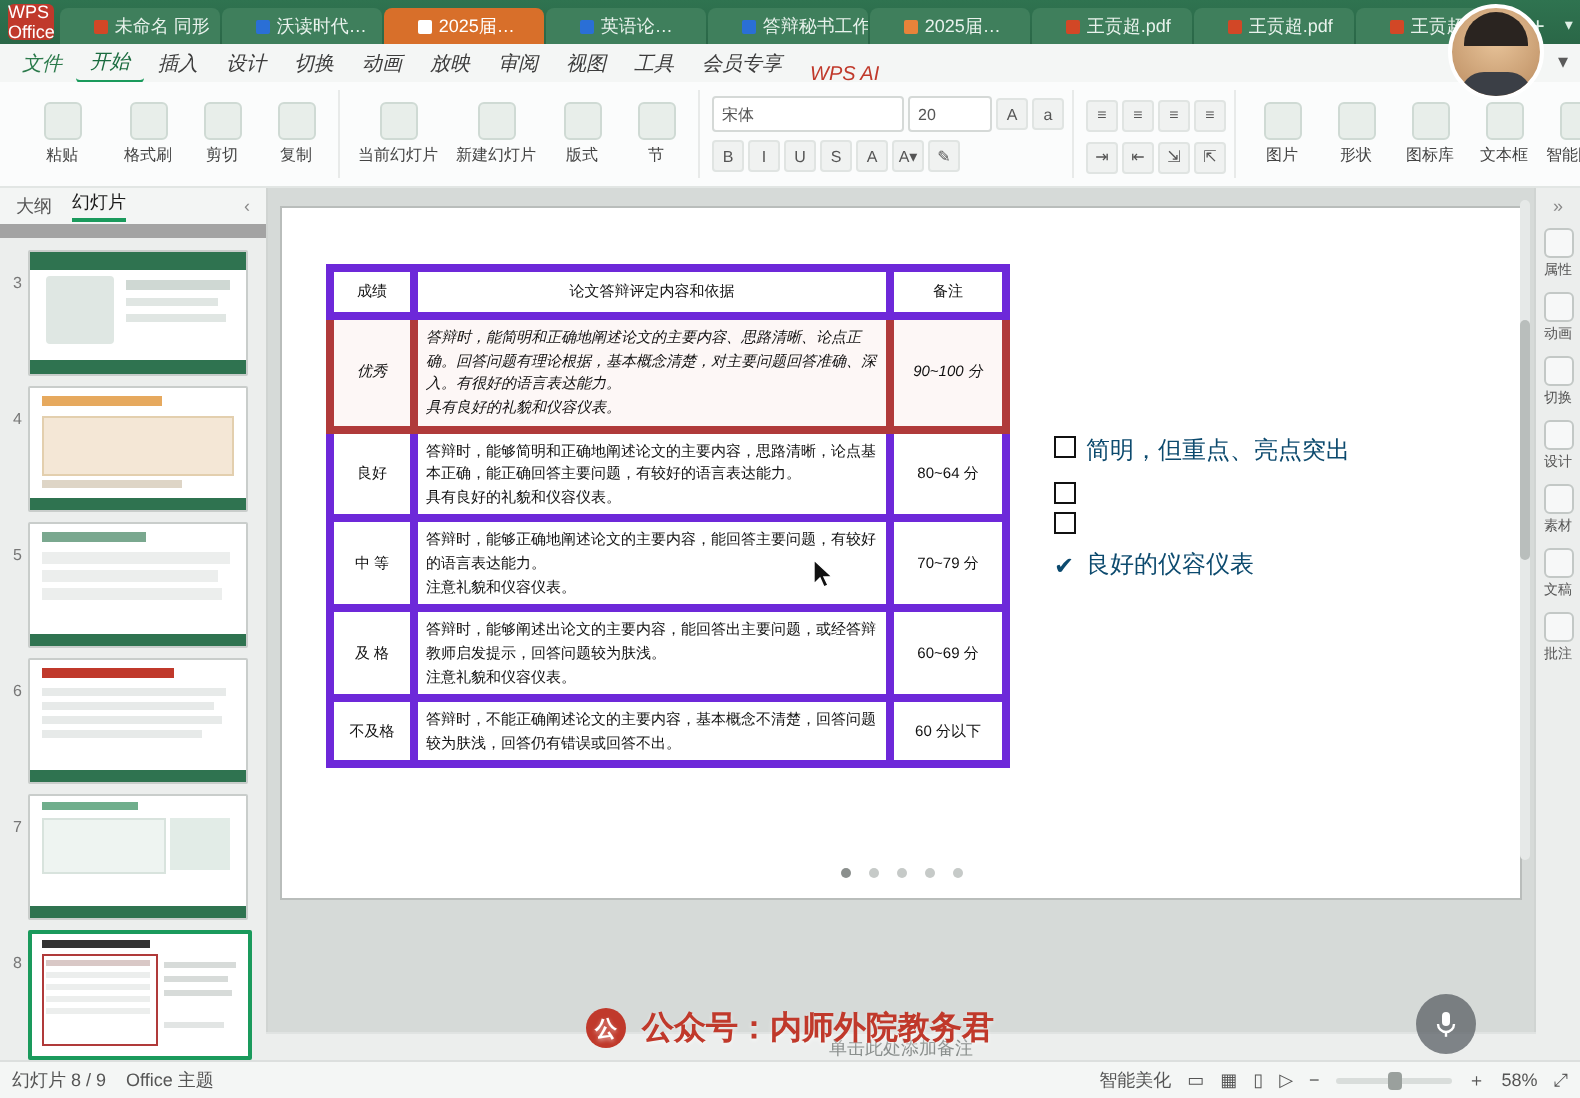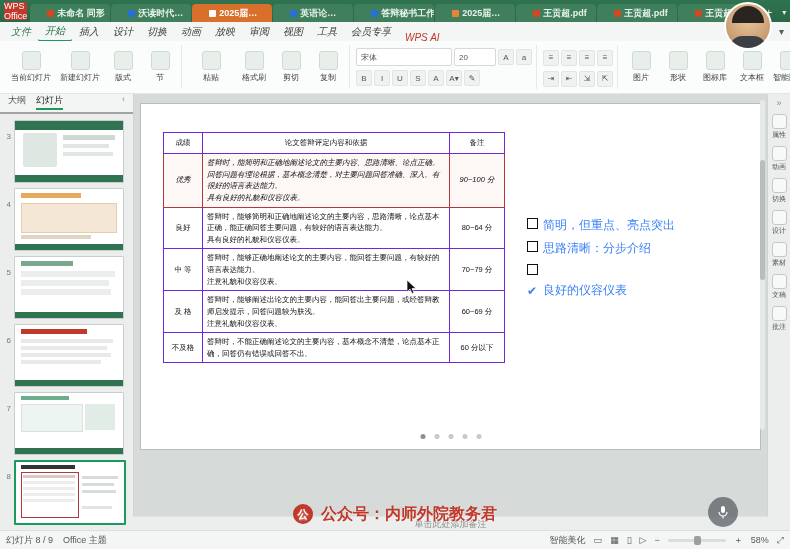--- a/index.html
+++ b/index.html
@@ -20,21 +20,21 @@
   }
   .wps-logo{
     width:56px;height:18px;margin:0 3px 2px 2px;border-radius:3px;
     background:#c0392b;color:#fff;font-size:9px;display:flex;align-items:center;
     justify-content:center;letter-spacing:0;
   }
   .tab{
     height:18px;min-width:46px;max-width:74px;margin-right:1px;padding:0 17px;
     border-radius:4px 4px 0 0;background:#3f7f5c;color:#e8f2ec;
     display:flex;align-items:center;font-size:9px;white-space:nowrap;
-    overflow:hidden;text-overflow:ellipsis;font-weight:bold;
+    overflow:hidden;text-overflow:ellipsis;
   }
   .tab.active{background:#f4f6f5;color:#1f4f38;}
   .tab.ppt{background:#3c8a5f;}
   .tab .dot{width:7px;height:7px;border-radius:1px;margin-right:3px;flex:0 0 auto;}
   .dot.red{background:#d24726;}
   .dot.blue{background:#2a6fd6;}
   .dot.orange{background:#e8833a;}
   .tab-add{color:#dff0e6;font-size:12px;padding:0 6px;line-height:18px;}
   .tab-caret{color:#dff0e6;font-size:8px;padding:0 4px;line-height:18px;}
   .tabbar-right{margin-left:auto;display:flex;align-items:center;gap:6px;padding:0 6px 2px 0;color:#dff0e6;font-size:9px;}
@@ -67,22 +67,22 @@
     display:flex;align-items:center;padding:0 4px;color:#555;}
   .ftools{display:flex;gap:2px;margin-top:2px;}
   .ft{width:14px;height:14px;border-radius:2px;background:#f0f2f1;border:1px solid #e0e4e2;
       font-size:8px;display:flex;align-items:center;justify-content:center;color:#555;}
 
   
   .workspace{position:relative;height:calc(549px - 22px - 19px - 48px);display:flex;background:#d6dad8;}
 
   
   .leftpanel{width:133px;background:#eceeed;display:flex;flex-direction:column;border-right:1px solid #d0d4d2;}
-  .lp-head{height:18px;display:flex;align-items:flex-start;gap:10px;padding:0 8px;font-size:9px;color:#555;
-           border-bottom:2px solid #a3a3a3;background:#f3f5f4;}
+  .lp-head{height:18px;display:flex;align-items:center;gap:10px;padding:0 8px;font-size:9px;color:#555;
+           border-bottom:7px solid #a3a3a3;background:#f3f5f4;}
   .lp-head .sel{color:#1a1a1a;border-bottom:2px solid #1a9a5c;padding-bottom:1px;}
   .lp-head .collapse{margin-left:auto;font-size:9px;color:#888;}
   .thumbs{flex:1;overflow:hidden;padding:4px 0 0 0;}
   .thumb-row{display:flex;align-items:flex-start;gap:3px;padding:2px 4px 3px 3px;}
   .thumb-no{width:8px;font-size:8px;color:#777;text-align:right;padding-top:12px;}
   .thumb{
     width:108px;height:61px;background:#fff;border:1px solid #c9cdcb;border-radius:1px;
     position:relative;overflow:hidden;
   }
   .thumb.sel{border:2px solid #1a9a5c;}
@@ -93,27 +93,27 @@
   
   .slidearea{flex:1;position:relative;display:flex;align-items:flex-start;justify-content:center;padding-top:10px;}
   .slide{
     width:619px;height:345px;background:#fff;position:relative;box-shadow:0 0 0 1px #b9bdbb;
   }
   .slide-title{position:absolute;left:22px;top:9px;font-size:11px;color:#111;font-weight:bold;}
   table.grade{
     position:absolute;left:22px;top:28px;width:342px;border-collapse:collapse;
     font-size:7.5px;color:#111;
   }
-  table.grade td,table.grade th{border:1px solid #6d28d9;padding:3px 4px;vertical-align:middle;line-height:1.55;}
+  table.grade td,table.grade th{border:4px solid #6d28d9;padding:3px 4px;vertical-align:middle;line-height:1.55;}
   table.grade th{text-align:center;font-weight:normal;height:14px;}
   td.lvl{width:30px;text-align:center;}
   td.score{width:46px;text-align:center;}
   tr.hl td{border-color:#b03a3a;font-style:italic;}
   tr.hl{background:#fdf7f6;}
-  .bullets{position:absolute;left:386px;top:110px;width:225px;font-size:12px;color:#3b82f6;line-height:1.9;}
+  .bullets{position:absolute;left:386px;top:110px;width:225px;font-size:12px;color:#0c4a6e;line-height:1.9;}
   .bullets .b{display:flex;align-items:flex-start;gap:5px;}
   .bullets .sq{display:inline-block;width:9px;height:9px;border:1.3px solid #111;margin-top:4px;flex:0 0 auto;}
   .bullets .ck{display:inline-block;width:11px;margin-top:1px;flex:0 0 auto;font-size:12px;}
   .credit{position:absolute;left:386px;top:265px;font-size:10.5px;color:#111;line-height:1.65;}
   .pagedots{position:absolute;left:50%;transform:translateX(-50%);bottom:10px;display:flex;gap:9px;}
   .pagedots i{width:5px;height:5px;border-radius:50%;background:#c6cac8;display:block;}
   .pagedots i.on{background:#8b8f8d;}
   .cursor{position:absolute;left:266px;top:176px;width:10px;height:14px;}
   .cursor svg{display:block}
   .fitbtn{
@@ -235,52 +235,52 @@
       <span>⌕</span>
       <span>▾</span>
     </div>
   </div>
 
   <div class="ribbon">
 
     <div class="rgrp">
       <div class="ritem wide">
         <span class="ic"></span>
-        <span>当前幻灯片</span>
-      </div>
-      <div class="ritem wide">
-        <span class="ic"></span>
-        <span>新建幻灯片</span>
-      </div>
-      <div class="ritem">
-        <span class="ic"></span>
-        <span>版式</span>
-      </div>
-      <div class="ritem">
-        <span class="ic"></span>
-        <span>节</span>
+        <span>粘贴</span>
+      </div>
+      <div class="ritem">
+        <span class="ic"></span>
+        <span>格式刷</span>
+      </div>
+      <div class="ritem">
+        <span class="ic"></span>
+        <span>剪切</span>
+      </div>
+      <div class="ritem">
+        <span class="ic"></span>
+        <span>复制</span>
       </div>
     </div>
 
     <div class="rgrp">
       <div class="ritem wide">
         <span class="ic"></span>
-        <span>粘贴</span>
-      </div>
-      <div class="ritem">
-        <span class="ic"></span>
-        <span>格式刷</span>
-      </div>
-      <div class="ritem">
-        <span class="ic"></span>
-        <span>剪切</span>
-      </div>
-      <div class="ritem">
-        <span class="ic"></span>
-        <span>复制</span>
+        <span>当前幻灯片</span>
+      </div>
+      <div class="ritem wide">
+        <span class="ic"></span>
+        <span>新建幻灯片</span>
+      </div>
+      <div class="ritem">
+        <span class="ic"></span>
+        <span>版式</span>
+      </div>
+      <div class="ritem">
+        <span class="ic"></span>
+        <span>节</span>
       </div>
     </div>
 
     <div class="rgrp" style="flex-direction:column;align-items:flex-start;justify-content:center;gap:2px;">
       <div class="fontbox">
         <div class="fbox" style="width:86px">宋体</div>
         <div class="fbox" style="width:32px">20</div>
         <div class="ft">A</div>
         <div class="ft">a</div>
       </div>
@@ -454,34 +454,33 @@
             <td class="score">70~79 分</td>
           </tr>
           <tr>
             <td class="lvl">及 格</td>
             <td style="white-space:pre-line">答辩时，能够阐述出论文的主要内容，能回答出主要问题，或经答辩教师启发提示，回答问题较为肤浅。
 注意礼貌和仪容仪表。</td>
             <td class="score">60~69 分</td>
           </tr>
           <tr>
             <td class="lvl">不及格</td>
-            <td style="white-space:pre-line">答辩时，不能正确阐述论文的主要内容，基本概念不清楚，论点基本正确，回答仍有错误或回答不出。</td>
+            <td style="white-space:pre-line">答辩时，不能正确阐述论文的主要内容，基本概念不清楚，回答问题较为肤浅，回答仍有错误或回答不出。</td>
             <td class="score">60 分以下</td>
           </tr>
         </tbody>
           </table>
 
         <div class="bullets">
           <div class="b">
             <span class="sq"></span>
             <span>简明，但重点、亮点突出</span>
           </div>
           <div class="b">
             <span class="sq"></span>
-            <span>思路清晰：分步介绍</span>
           </div>
           <div class="b">
             <span class="sq"></span>
           </div>
           <div class="b" style="margin-top:4px">
             <span class="ck">✔</span>
             <span>良好的仪容仪表</span>
           </div>
         </div>
 

